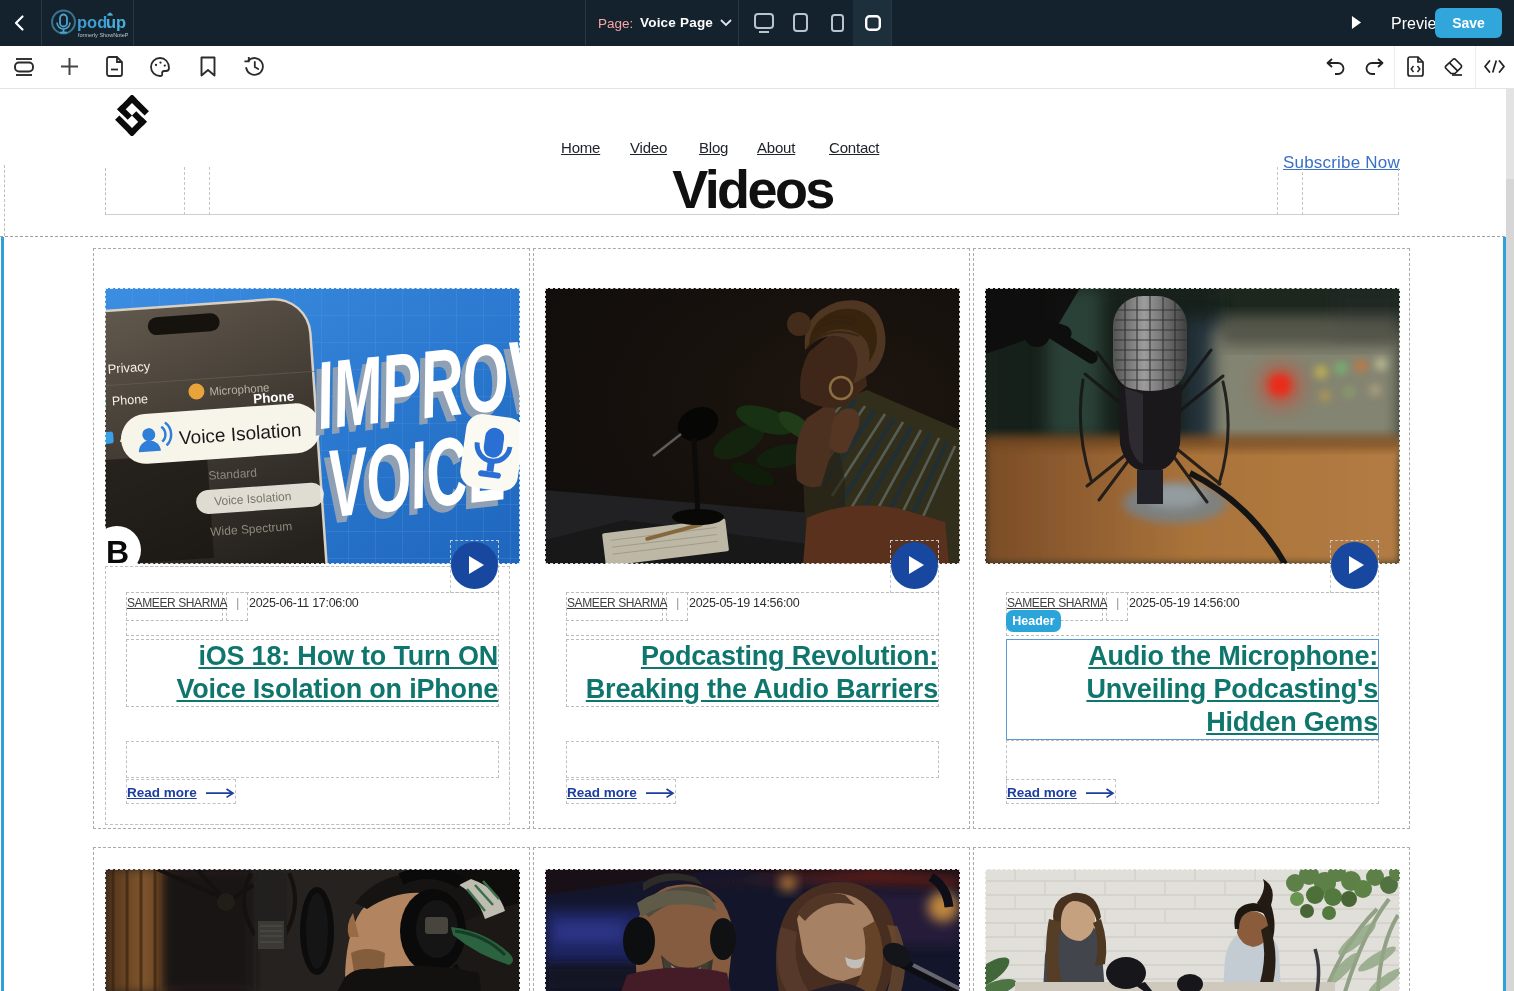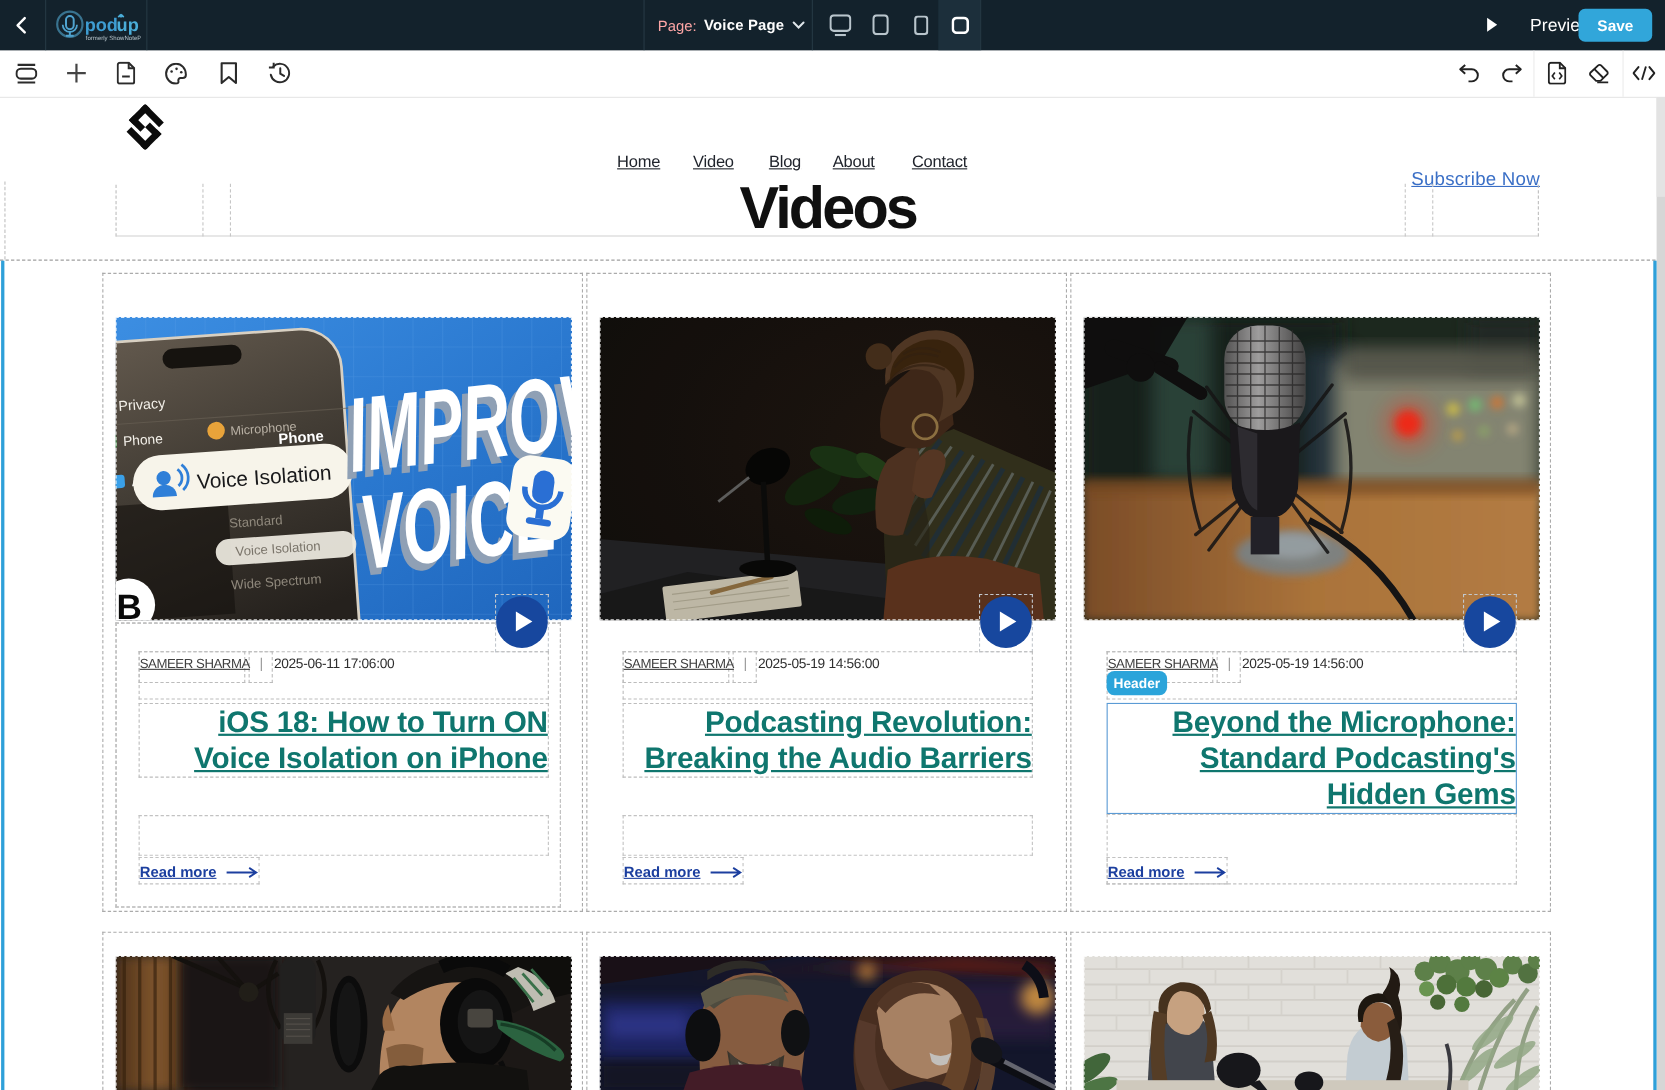--- a/index.html
+++ b/index.html
@@ -484,21 +484,21 @@
     <div class="playcir"></div>
     <div class="playtri"></div>
     <div class="metabox"></div>
     <div class="authbox"></div>
     <div class="pipebox"></div>
     <div class="author">SAMEER SHARMA</div>
     <div class="pipe">|</div>
     <div class="date">2025-05-19 14:56:00</div>
     <div class="hdrtag">Header</div>
     <div class="titlebox" style="border:1px solid #5b9bd5">
-        <div class="title">Beyond the Microphone: Standard Podcasting's Hidden Gems</div>
+        <div class="title">Audio the Microphone: Unveiling Podcasting's Hidden Gems</div>
       </div>
     <div class="descbox" style="top:491px;height:64px"></div>
     <div class="rmbox"></div>
     <div class="readmore">Read more</div>
     <svg class="arrow" width="30" height="12" viewBox="0 0 30 12">
         <path d="M1 6.2 h26 M21.5 2 l6.5 4.2 l-6.5 4.2" fill="none" stroke="#1c3f9f" stroke-width="1.7"></path>
       </svg>
   </div>
 
   <div class="card2" style="left:93px">

